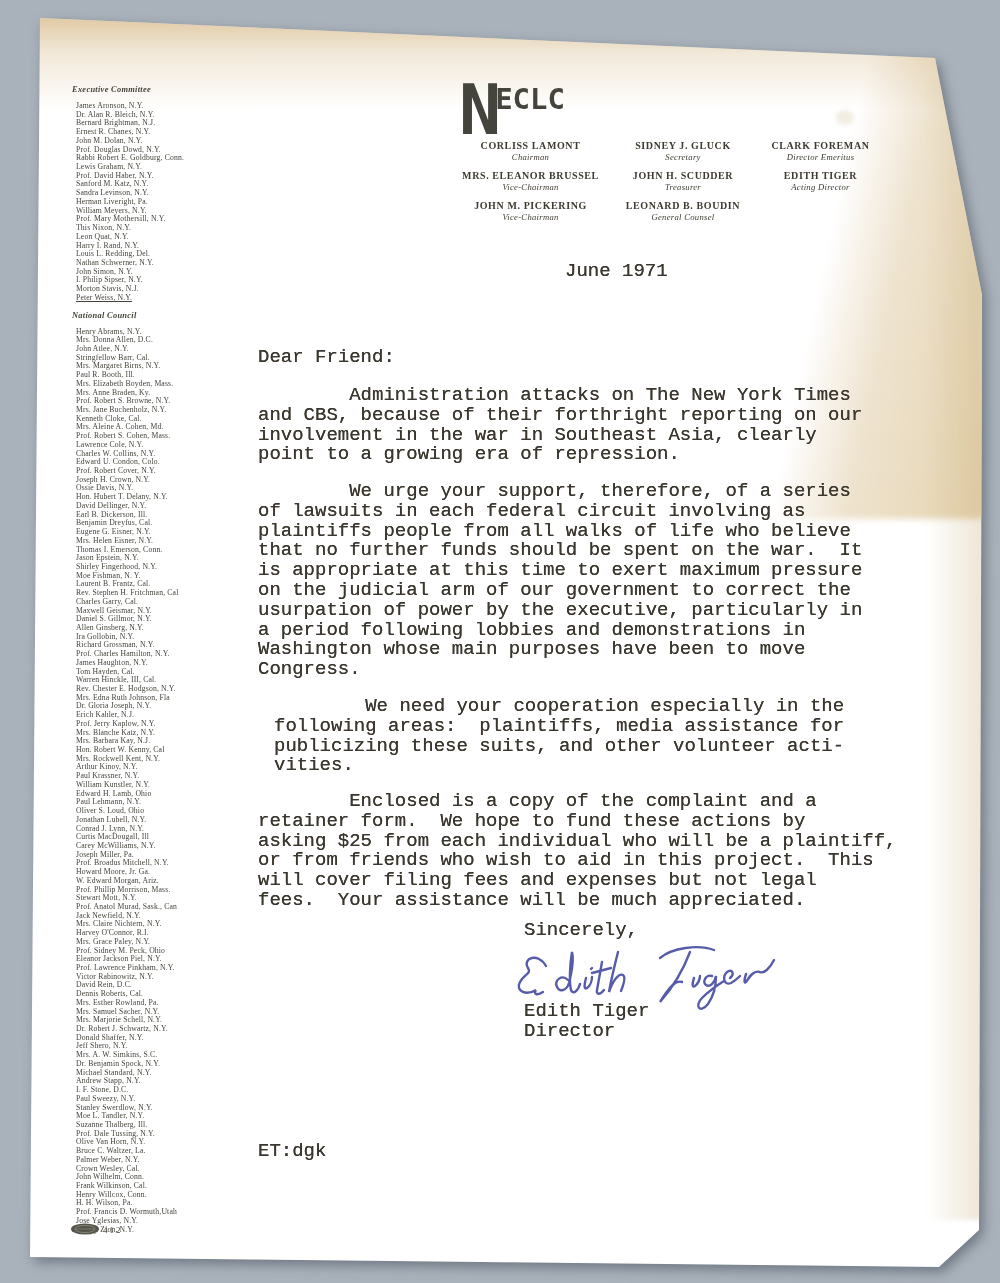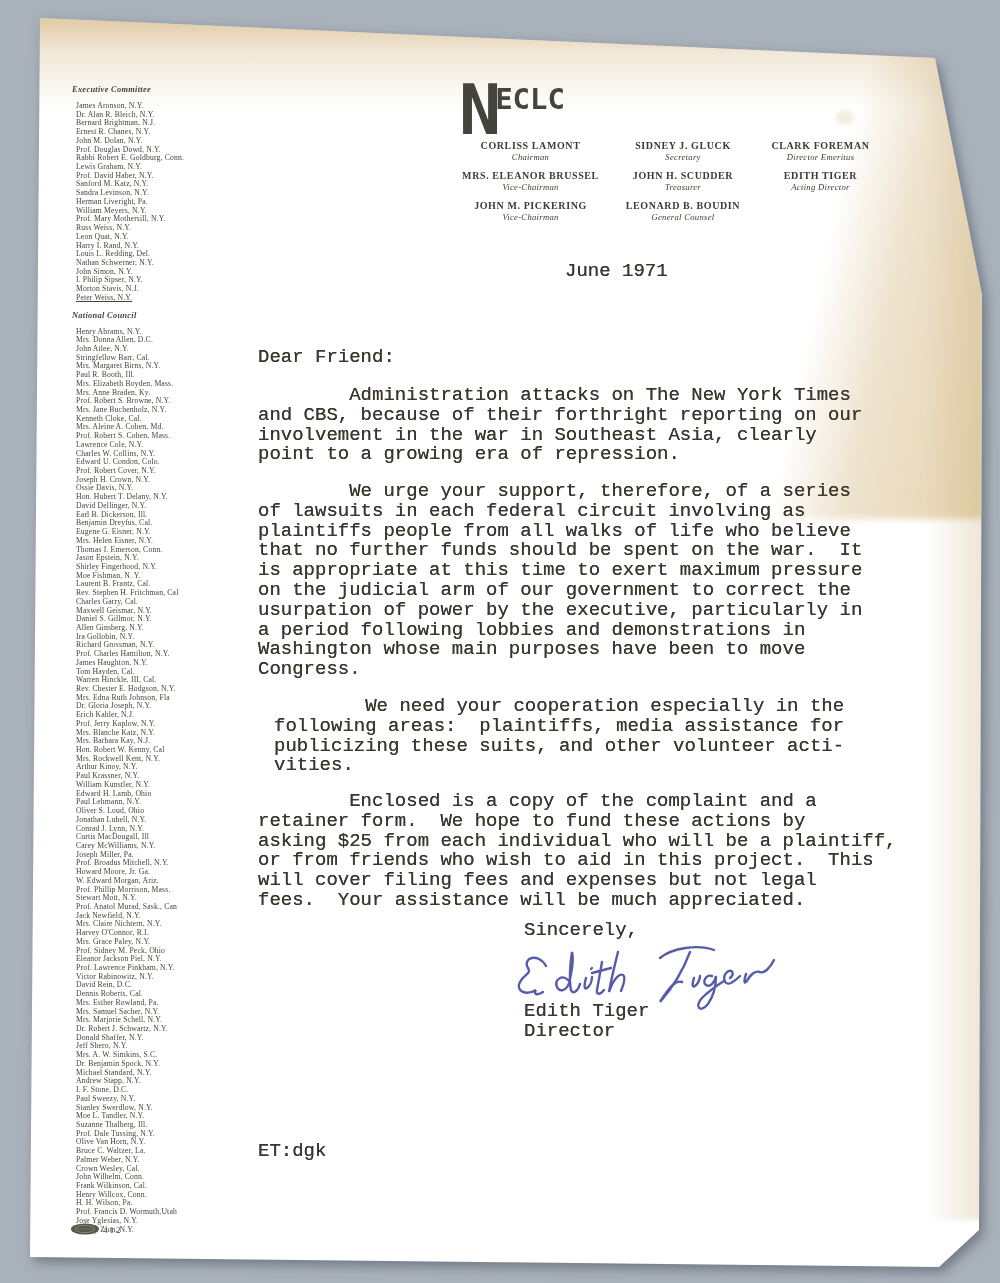--- a/index.html
+++ b/index.html
@@ -85,21 +85,21 @@
             <li>John M. Dolan, N.Y.</li>
             <li>Prof. Douglas Dowd, N.Y.</li>
             <li>Rabbi Robert E. Goldburg, Conn.</li>
             <li>Lewis Graham, N.Y.</li>
             <li>Prof. David Haber, N.Y.</li>
             <li>Sanford M. Katz, N.Y.</li>
             <li>Sandra Levinson, N.Y.</li>
             <li>Herman Liveright, Pa.</li>
             <li>William Meyers, N.Y.</li>
             <li>Prof. Mary Mothersill, N.Y.</li>
-            <li>Russ Weiss, N.Y.</li>
+            <li>This Nixon, N.Y.</li>
             <li>Leon Quat, N.Y.</li>
             <li>Harry I. Rand, N.Y.</li>
             <li>Louis L. Redding, Del.</li>
             <li>Nathan Schwerner, N.Y.</li>
             <li>John Simon, N.Y.</li>
             <li>I. Philip Sipser, N.Y.</li>
             <li>Morton Stavis, N.J.</li>
             <li class="u">Peter Weiss, N.Y.</li>
           </ul>
       </div>

